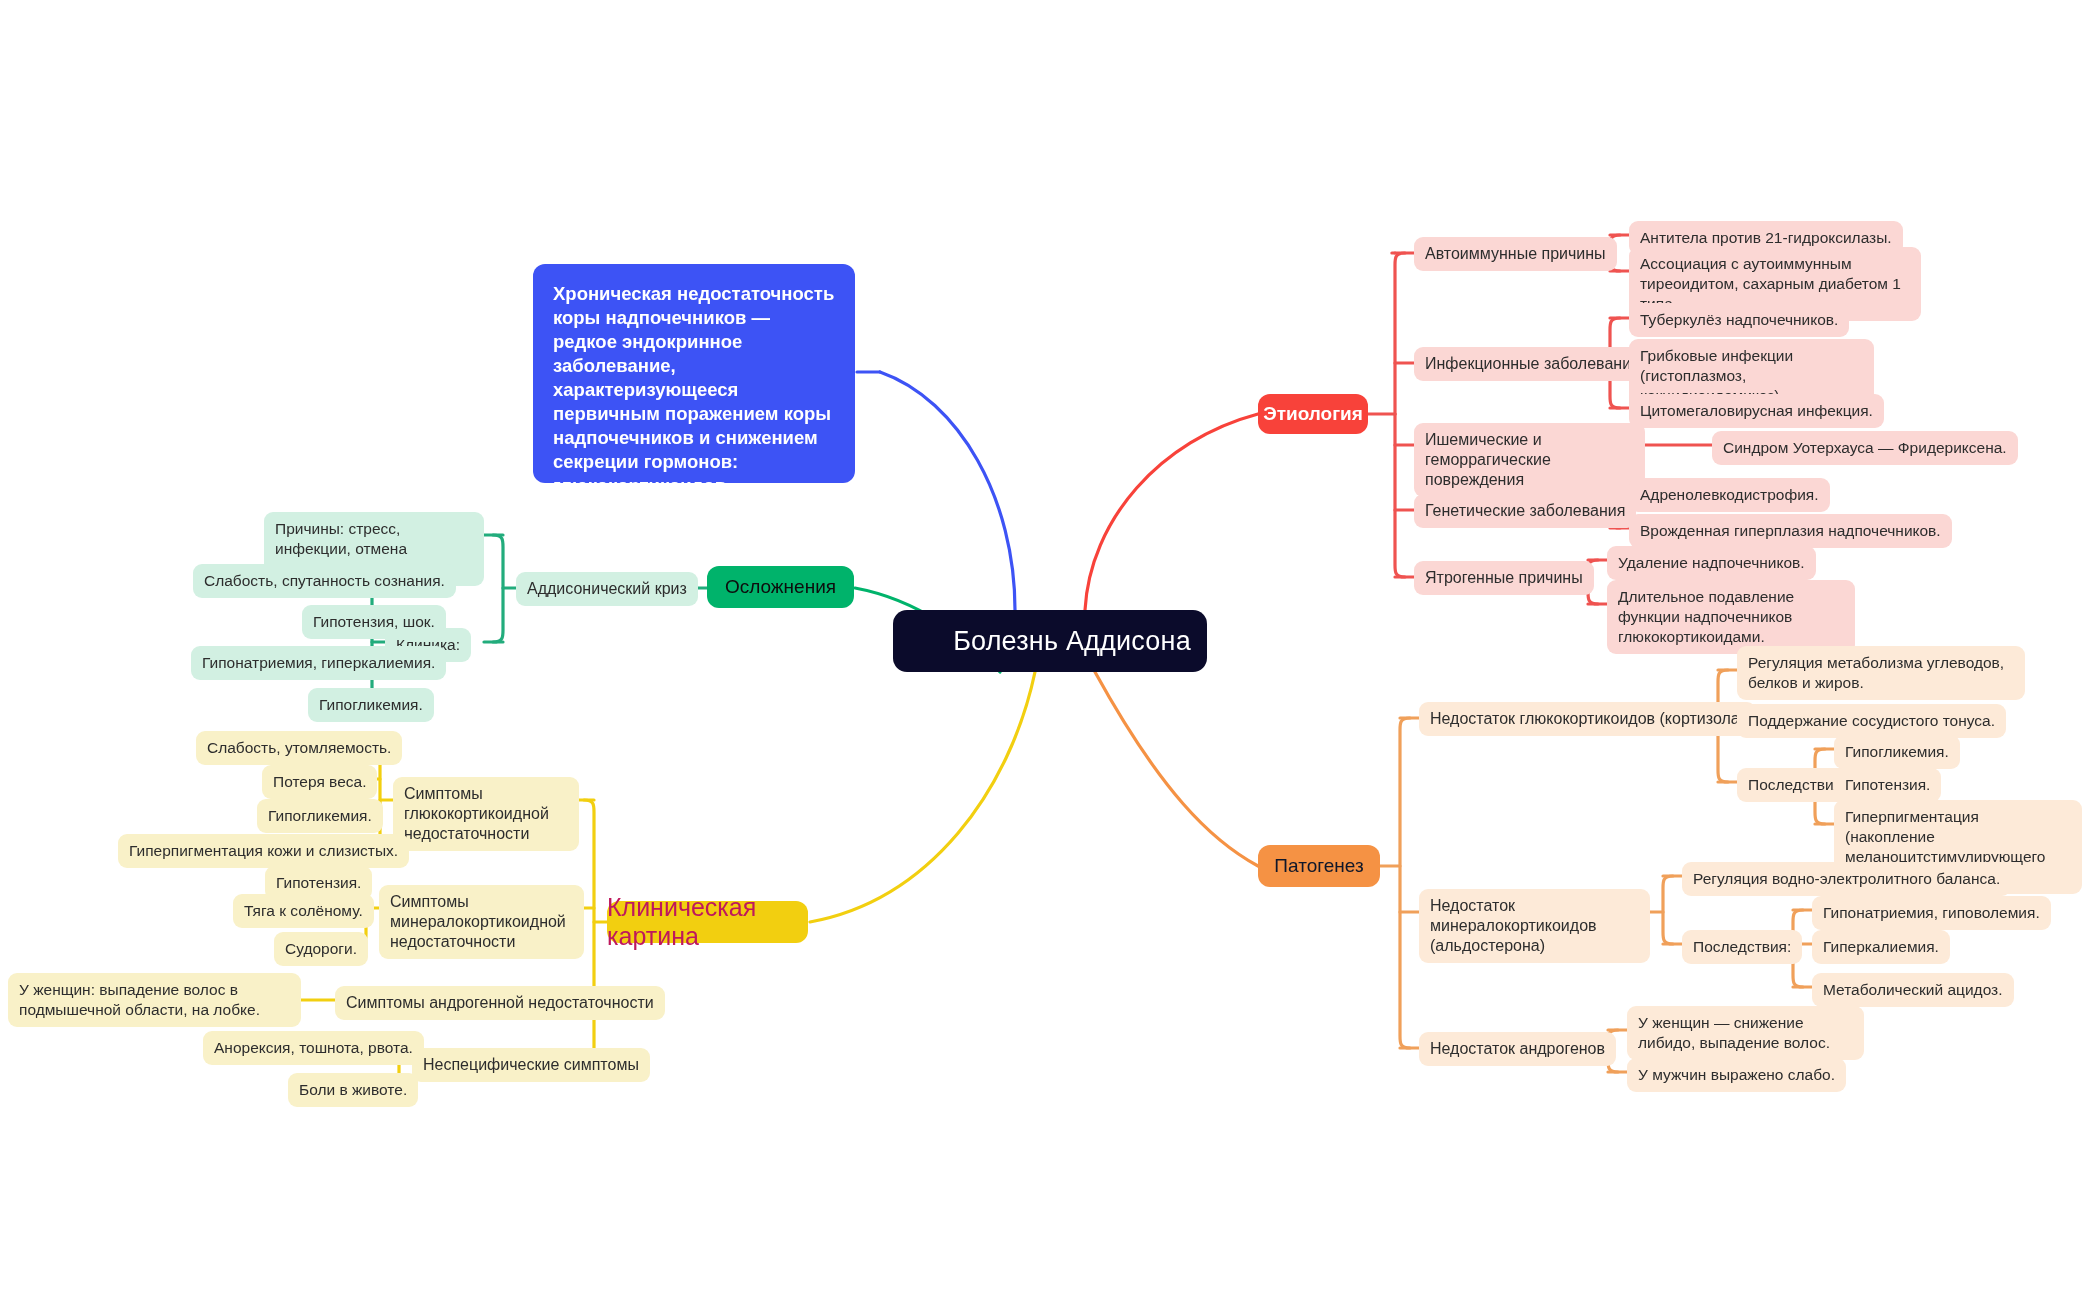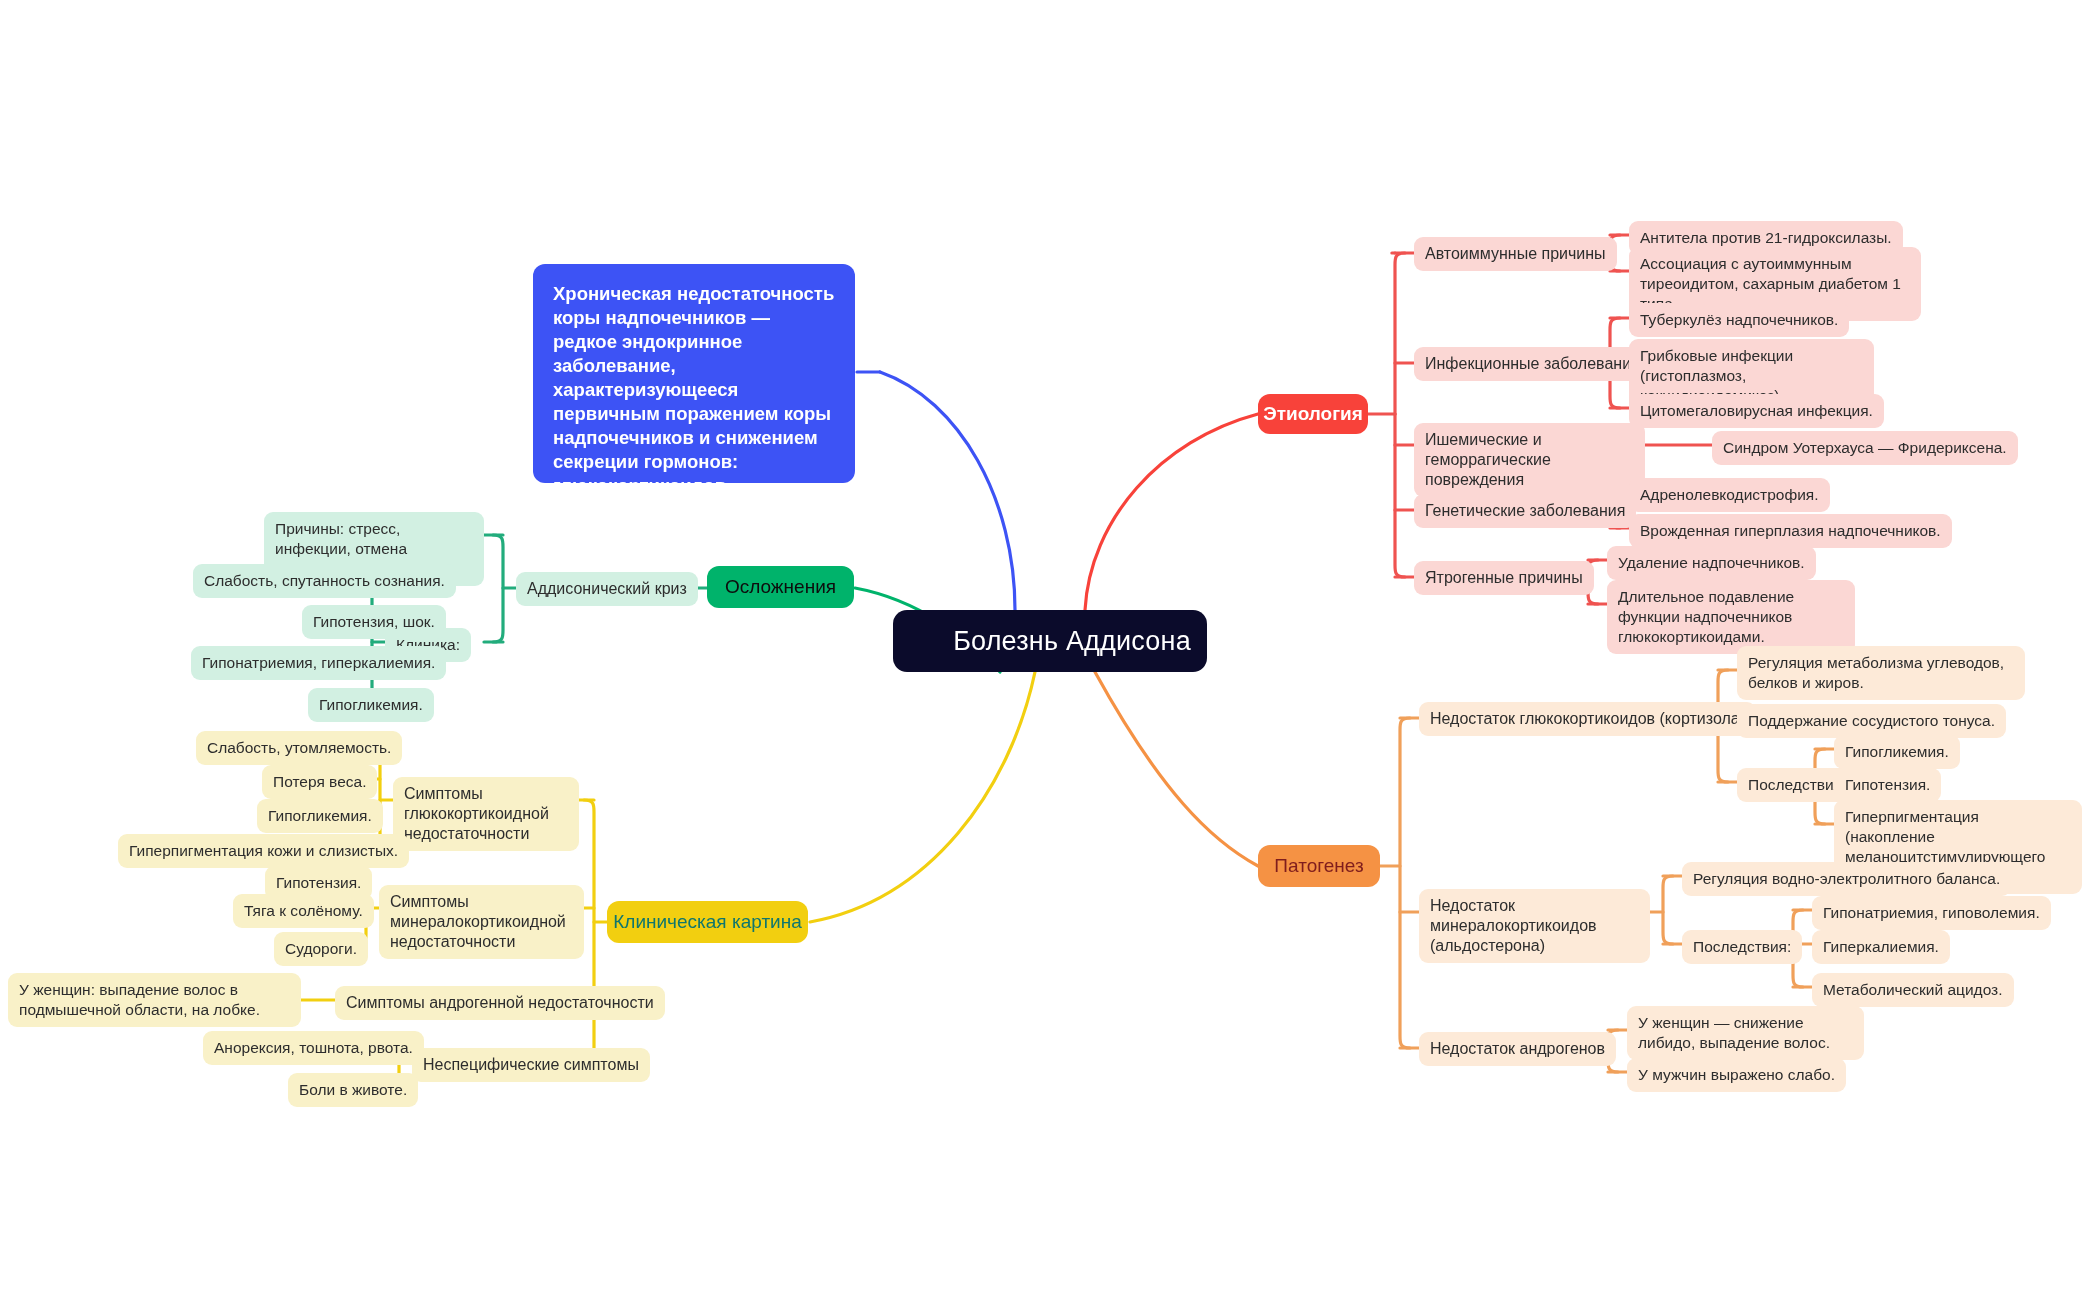--- a/index.html
+++ b/index.html
@@ -21,25 +21,25 @@
     left:893px;top:610px;width:314px;height:62px;
     background:#0b0b2b;border-radius:14px;justify-content:center;padding-left:44px;
   }
   #root span{color:#ffffff;font-size:27px;letter-spacing:.2px;}
 
   
   .badge{border-radius:12px;justify-content:center;}
   #b-etiology{left:1258px;top:394px;width:110px;height:40px;background:#f8423a;}
   #b-etiology span{color:#fff;font-size:19px;font-weight:bold;}
   #b-pathogenesis{left:1258px;top:845px;width:122px;height:42px;background:#f59244;}
-  #b-pathogenesis span{color:#7f1d1d;font-size:19px;}
+  #b-pathogenesis span{color:#0f172a;font-size:19px;}
   #b-complications{left:707px;top:566px;width:147px;height:42px;background:#00b36b;}
   #b-complications span{color:#0d0d0d;font-size:19px;}
   #b-clinic{left:607px;top:901px;width:201px;height:42px;background:#f2cf10;}
-  #b-clinic span{color:#0f766e;font-size:19px;}
+  #b-clinic span{color:#be185d;font-size:25px;}
 
   
   #info{
     left:533px;top:264px;width:322px;height:219px;
     background:#3d53f5;border-radius:12px;padding:18px 20px;
     align-items:flex-start;
   }
   #info span{color:#ffffff;font-size:18.5px;line-height:24px;font-weight:bold;}
 
   

